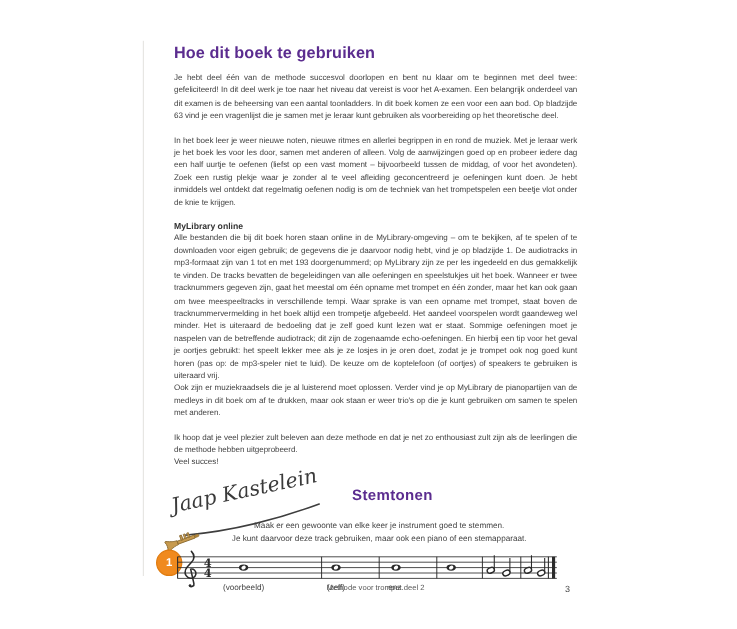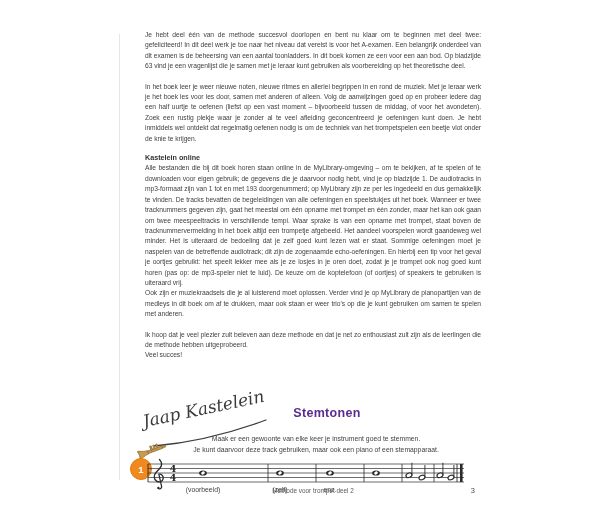--- a/index.html
+++ b/index.html
@@ -53,26 +53,27 @@
     position:absolute;left:455px;top:486px;width:20px;font-size:7.5px;color:#4a4a4a;text-align:right;
   }
 </style>
 </head>
 <body>
 
 <div class="page">
   <div class="crease"></div>
 
   <div class="content">
+    <h1 class="doc-title">Hoe dit boek te gebruiken</h1>
 
     <p class="spaced">Je hebt deel één van de methode succesvol doorlopen en bent nu klaar om te beginnen met deel twee: gefeliciteerd! In dit deel werk je toe naar het niveau dat vereist is voor het A-examen. Een belangrijk onderdeel van dit examen is de beheersing van een aantal toonladders. In dit boek komen ze een voor een aan bod. Op bladzijde 63 vind je een vragenlijst die je samen met je leraar kunt gebruiken als voorbereiding op het theoretische deel.</p>
 
     <p>In het boek leer je weer nieuwe noten, nieuwe ritmes en allerlei begrippen in en rond de muziek. Met je leraar werk je het boek les voor les door, samen met anderen of alleen. Volg de aanwijzingen goed op en probeer iedere dag een half uurtje te oefenen (liefst op een vast moment – bijvoorbeeld tussen de middag, of voor het avondeten). Zoek een rustig plekje waar je zonder al te veel afleiding geconcentreerd je oefeningen kunt doen. Je hebt inmiddels wel ontdekt dat regelmatig oefenen nodig is om de techniek van het trompetspelen een beetje vlot onder de knie te krijgen.</p>
 
-    <h2 class="subhead">Kastelein online</h2>
+    <h2 class="subhead">MyLibrary online</h2>
     <p>Alle bestanden die bij dit boek horen staan online in de MyLibrary-omgeving – om te bekijken, af te spelen of te downloaden voor eigen gebruik; de gegevens die je daarvoor nodig hebt, vind je op bladzijde 1. De audiotracks in mp3-formaat zijn van 1 tot en met 193 doorgenummerd; op MyLibrary zijn ze per les ingedeeld en dus gemakkelijk te vinden. De tracks bevatten de begeleidingen van alle oefeningen en speelstukjes uit het boek. Wanneer er twee tracknummers gegeven zijn, gaat het meestal om één opname met trompet en één zonder, maar het kan ook gaan om twee meespeeltracks in verschillende tempi. Waar sprake is van een opname met trompet, staat boven de tracknummervermelding in het boek altijd een trompetje afgebeeld. Het aandeel voorspelen wordt gaandeweg wel minder. Het is uiteraard de bedoeling dat je zelf goed kunt lezen wat er staat. Sommige oefeningen moet je naspelen van de betreffende audiotrack; dit zijn de zogenaamde echo-oefeningen. En hierbij een tip voor het geval je oortjes gebruikt: het speelt lekker mee als je ze losjes in je oren doet, zodat je je trompet ook nog goed kunt horen (pas op: de mp3-speler niet te luid). De keuze om de koptelefoon (of oortjes) of speakers te gebruiken is uiteraard vrij.</p>
     <p class="spaced">Ook zijn er muziekraadsels die je al luisterend moet oplossen. Verder vind je op MyLibrary de pianopartijen van de medleys in dit boek om af te drukken, maar ook staan er weer trio's op die je kunt gebruiken om samen te spelen met anderen.</p>
 
     <p class="signoff">Ik hoop dat je veel plezier zult beleven aan deze methode en dat je net zo enthousiast zult zijn als de leerlingen die de methode hebben uitgeprobeerd.</p>
     <p class="signoff">Veel succes!</p>
   </div>
 
   <div class="signature-wrap">
     <svg width="150" height="64" viewBox="0 0 150 64">
       <text x="4" y="34" font-family="DejaVu Serif, serif" font-style="italic" font-size="17" fill="#3a3a3a" transform="rotate(-12 10 34)" id="sig-text">Jaap Kastelein</text>

